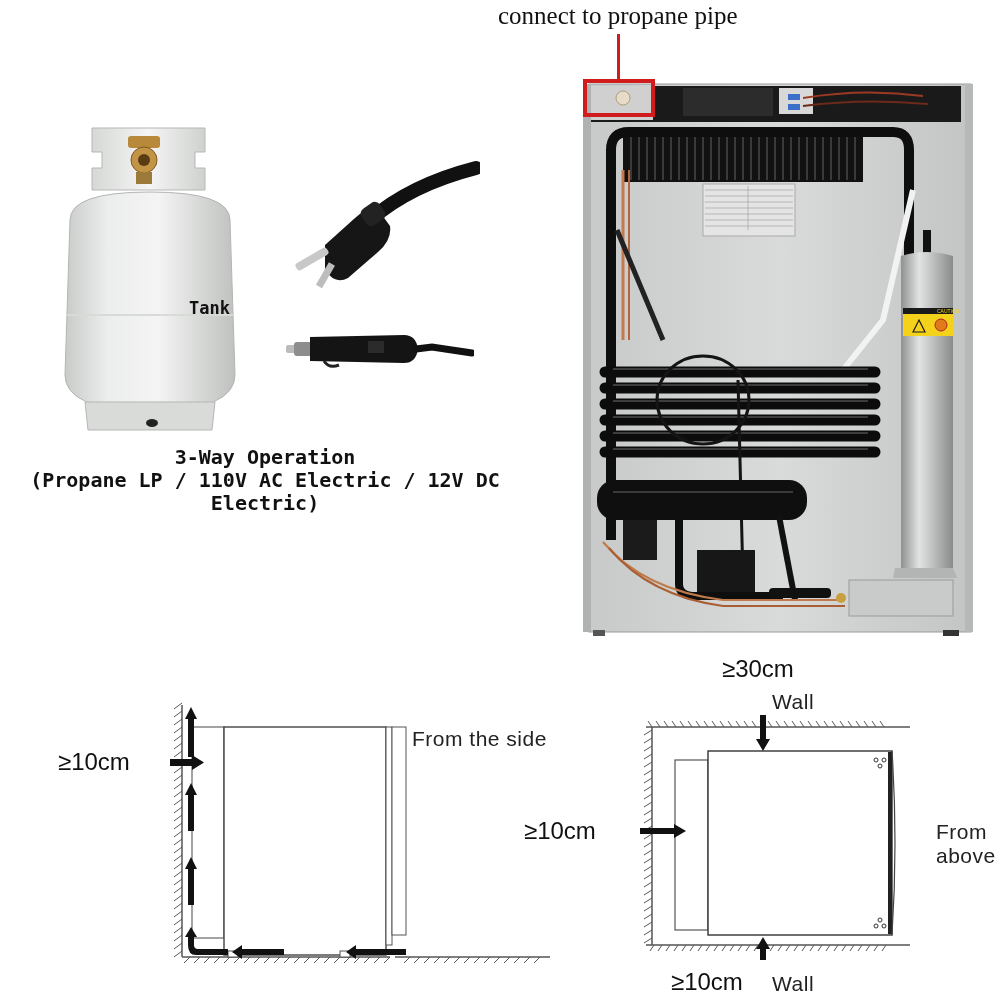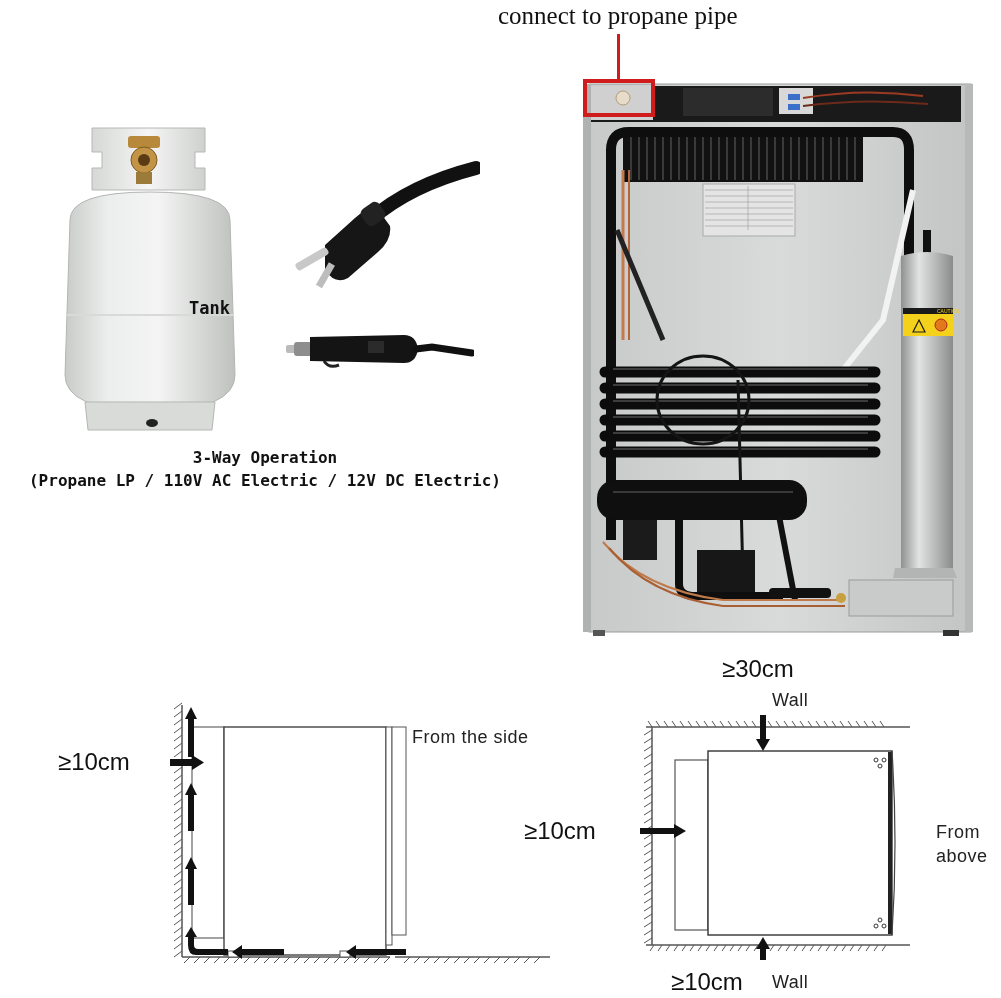--- a/index.html
+++ b/index.html
@@ -6,24 +6,24 @@
   body { width:1001px; height:998px; position:relative; overflow:hidden; font-family:"Liberation Sans", sans-serif; }
   .abs { position:absolute; }
   .mono { font-family:"DejaVu Sans Mono", "Liberation Mono", monospace; }
   .serif { font-family:"Liberation Serif", "DejaVu Serif", serif; }
 
   #callout-title { left:498px; top:2px; font-size:25px; color:#111; white-space:nowrap; }
   #callout-line { left:617px; top:34px; width:3px; height:47px; background:#d01c1c; }
   #callout-box { left:583px; top:79px; width:72px; height:38px; border:4px solid #d01c1c; box-sizing:border-box; z-index:5; }
 
   #tank-label { left:58px; top:284px; width:172px; text-align:right; font-size:17px; font-weight:bold; color:#111; line-height:24px;margin-top:12px; }
-  #op-caption { left:0px; top:446px; width:530px; text-align:center; font-size:16px; font-weight:bold; color:#111; line-height:23px; }
+  #op-caption { left:0px; top:446px; width:530px; text-align:center; font-size:20px; font-weight:bold; color:#111; line-height:23px; }
 
   .dim { font-size:24px; color:#111; white-space:nowrap; }
-  .lbl { font-size:18px; color:#222; white-space:nowrap; letter-spacing:0.5px; }
+  .lbl { font-size:21px; color:#222; white-space:nowrap; letter-spacing:0.5px; }
 </style>
 </head>
 <body>
 
 <div id="callout-title" class="abs serif">connect to propane pipe</div>
 <div id="callout-line" class="abs"></div>
 <div id="callout-box" class="abs"></div>
 
 <svg class="abs" style="left:40px;top:120px" width="220" height="320" viewBox="0 0 220 320">
   <defs>

